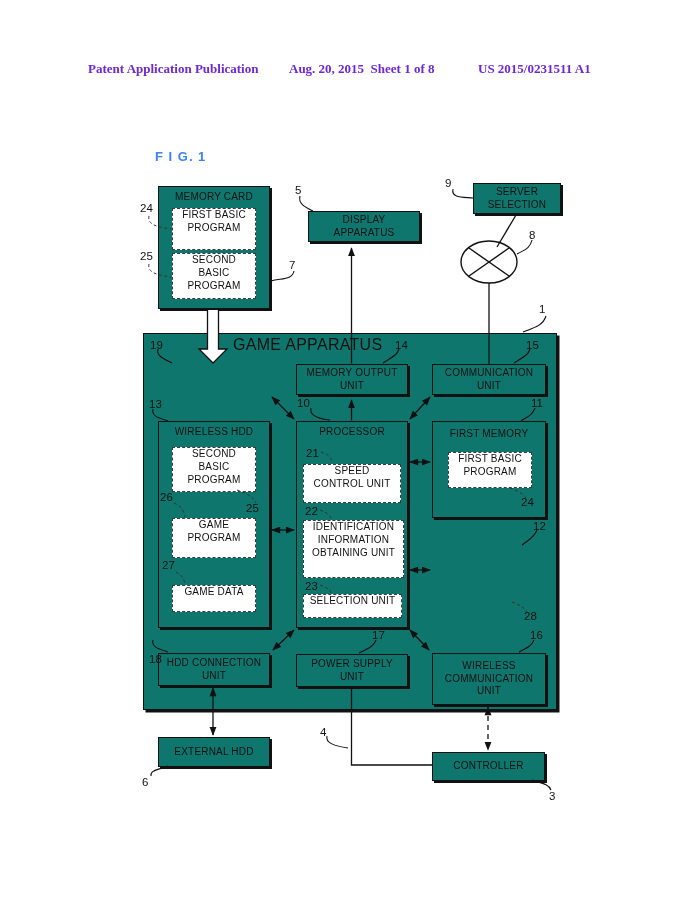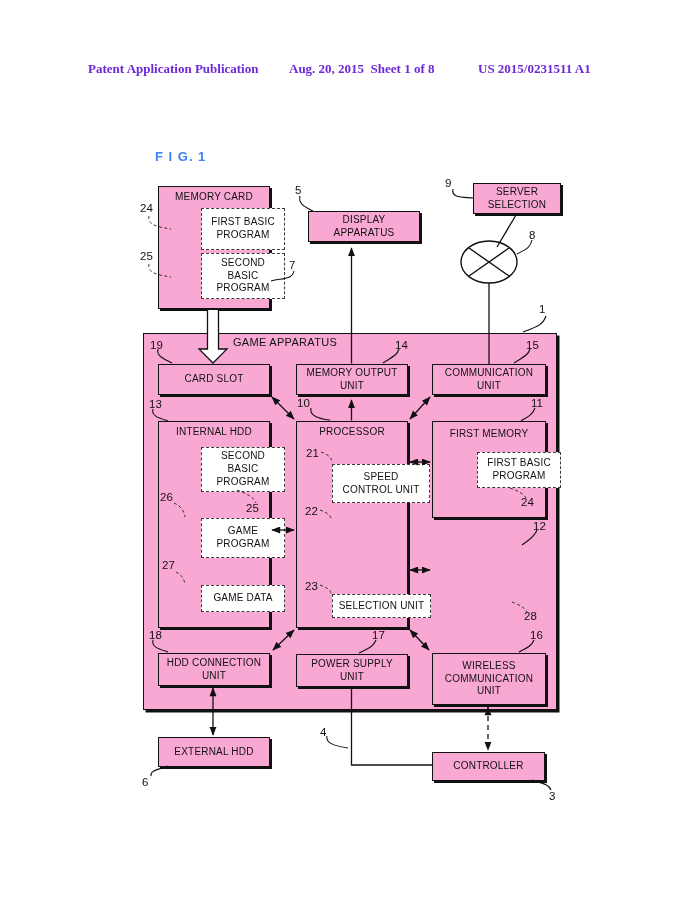--- a/index.html
+++ b/index.html
@@ -1,32 +1,32 @@
 <!DOCTYPE html>
 <html><head>
 <meta charset="utf-8">
 <style>
   html,body{margin:0;padding:0;background:#fff;}
   #page{position:relative;width:700px;height:902px;background:#fff;overflow:hidden;
         font-family:"Liberation Sans",sans-serif;color:#111;}
   .hdr{position:absolute;font-family:"Liberation Serif",serif;font-weight:bold;
        font-size:13px;white-space:pre;color:#6d28d9;}
   .figlabel{position:absolute;font-weight:bold;font-size:13px;letter-spacing:1px;color:#3b82f6;}
-  .box{position:absolute;background:#f9a8d4;border:1.4px solid #111;
+  .box{position:absolute;background:#0f766e;border:1.4px solid #111;
        box-shadow:2px 2px 0 #111;box-sizing:border-box;}
   .outer{box-shadow:2.5px 2.5px 0 #111;}
   .center{display:flex;align-items:center;justify-content:center;}
   .lbl{font-size:10px;line-height:1.28;letter-spacing:.2px;text-align:center;
        white-space:pre-line;color:#111;}
   .box-title{position:absolute;top:4px;left:0;right:0;text-align:center;
        font-size:10px;letter-spacing:.2px;color:#111;}
   .dashed{position:absolute;border:1.2px dashed #3a3a3a;background:#fff;
-       display:flex;align-items:center;justify-content:center;box-sizing:border-box;margin-left:29px;}
+       display:flex;align-items:flex-start;justify-content:center;box-sizing:border-box;}
   .ref{position:absolute;font-size:11.5px;color:#111;}
-  .ga-title{position:absolute;font-size:11px;letter-spacing:.3px;color:#111;text-align:center;}
+  .ga-title{position:absolute;font-size:16px;letter-spacing:.3px;color:#111;text-align:center;}
   svg{position:absolute;left:0;top:0;pointer-events:none;}
 </style>
 </head>
 <body>
 
 <div id="page">
 
   <div class="hdr" style="left:88px;top:61px">Patent Application Publication</div>
   <div class="hdr" style="left:289px;top:61px">Aug. 20, 2015  Sheet 1 of 8</div>
   <div class="hdr" style="left:478px;top:61px">US 2015/0231511 A1</div>
@@ -51,53 +51,55 @@
 
   <div class="box center" style="left:308px;top:211px;width:112px;height:31px">
     <span class="lbl">DISPLAY
 APPARATUS</span>
   </div>
   <div class="box center" style="left:473px;top:183px;width:88px;height:31px">
     <span class="lbl">SERVER
 SELECTION</span>
   </div>
 
-  <div class="box center" style="left:158px;top:364px;width:112px;height:31px">
-    <span class="lbl">CARD SLOT</span>
-  </div>
   <div class="box center" style="left:296px;top:364px;width:112px;height:31px">
     <span class="lbl">MEMORY OUTPUT
 UNIT</span>
   </div>
   <div class="box center" style="left:432px;top:364px;width:114px;height:31px">
     <span class="lbl">COMMUNICATION
 UNIT</span>
   </div>
 
   <div class="box" style="left:158px;top:421px;width:112px;height:207px">
-    <div class="box-title">INTERNAL HDD</div>
+    <div class="box-title">WIRELESS HDD</div>
     <div class="dashed" style="left:13px;top:25px;width:84px;height:45px">
       <span class="lbl">SECOND
 BASIC
 PROGRAM</span>
     </div>
     <div class="dashed" style="left:13px;top:96px;width:84px;height:40px">
       <span class="lbl">GAME
 PROGRAM</span>
     </div>
     <div class="dashed" style="left:13px;top:163px;width:84px;height:27px">
       <span class="lbl">GAME DATA</span>
     </div>
   </div>
 
   <div class="box" style="left:296px;top:421px;width:112px;height:207px">
     <div class="box-title">PROCESSOR</div>
     <div class="dashed" style="left:6px;top:42px;width:98px;height:39px">
       <span class="lbl">SPEED
 CONTROL UNIT</span>
+    </div>
+    <div class="dashed" style="left:6px;top:98px;width:101px;height:58px">
+      <span class="lbl">IDENTIFICATION
+INFORMATION
+OBTAINING UNIT</span>
     </div>
     <div class="dashed" style="left:6px;top:172px;width:99px;height:24px">
       <span class="lbl">SELECTION UNIT</span>
     </div>
   </div>
 
   <div class="box" style="left:432px;top:421px;width:114px;height:97px">
     <div class="box-title" style="top:6px">FIRST MEMORY</div>
     <div class="dashed" style="left:15px;top:30px;width:84px;height:36px">
       <span class="lbl">FIRST BASIC
@@ -135,21 +137,21 @@
   <div class="ref" style="left:529px;top:229px">8</div>
   <div class="ref" style="left:445px;top:177px">9</div>
   <div class="ref" style="left:297px;top:397px">10</div>
   <div class="ref" style="left:531px;top:397px">11</div>
   <div class="ref" style="left:533px;top:520px">12</div>
   <div class="ref" style="left:149px;top:398px">13</div>
   <div class="ref" style="left:395px;top:339px">14</div>
   <div class="ref" style="left:526px;top:339px">15</div>
   <div class="ref" style="left:530px;top:629px">16</div>
   <div class="ref" style="left:372px;top:629px">17</div>
-  <div class="ref" style="left:149px;top:629px">18</div>
+  <div class="ref" style="left:149px;top:653px">18</div>
   <div class="ref" style="left:150px;top:339px">19</div>
   <div class="ref" style="left:306px;top:447px">21</div>
   <div class="ref" style="left:305px;top:505px">22</div>
   <div class="ref" style="left:305px;top:580px">23</div>
   <div class="ref" style="left:140px;top:202px">24</div>
   <div class="ref" style="left:521px;top:496px">24</div>
   <div class="ref" style="left:140px;top:250px">25</div>
   <div class="ref" style="left:246px;top:502px">25</div>
   <div class="ref" style="left:160px;top:491px">26</div>
   <div class="ref" style="left:162px;top:559px">27</div>

